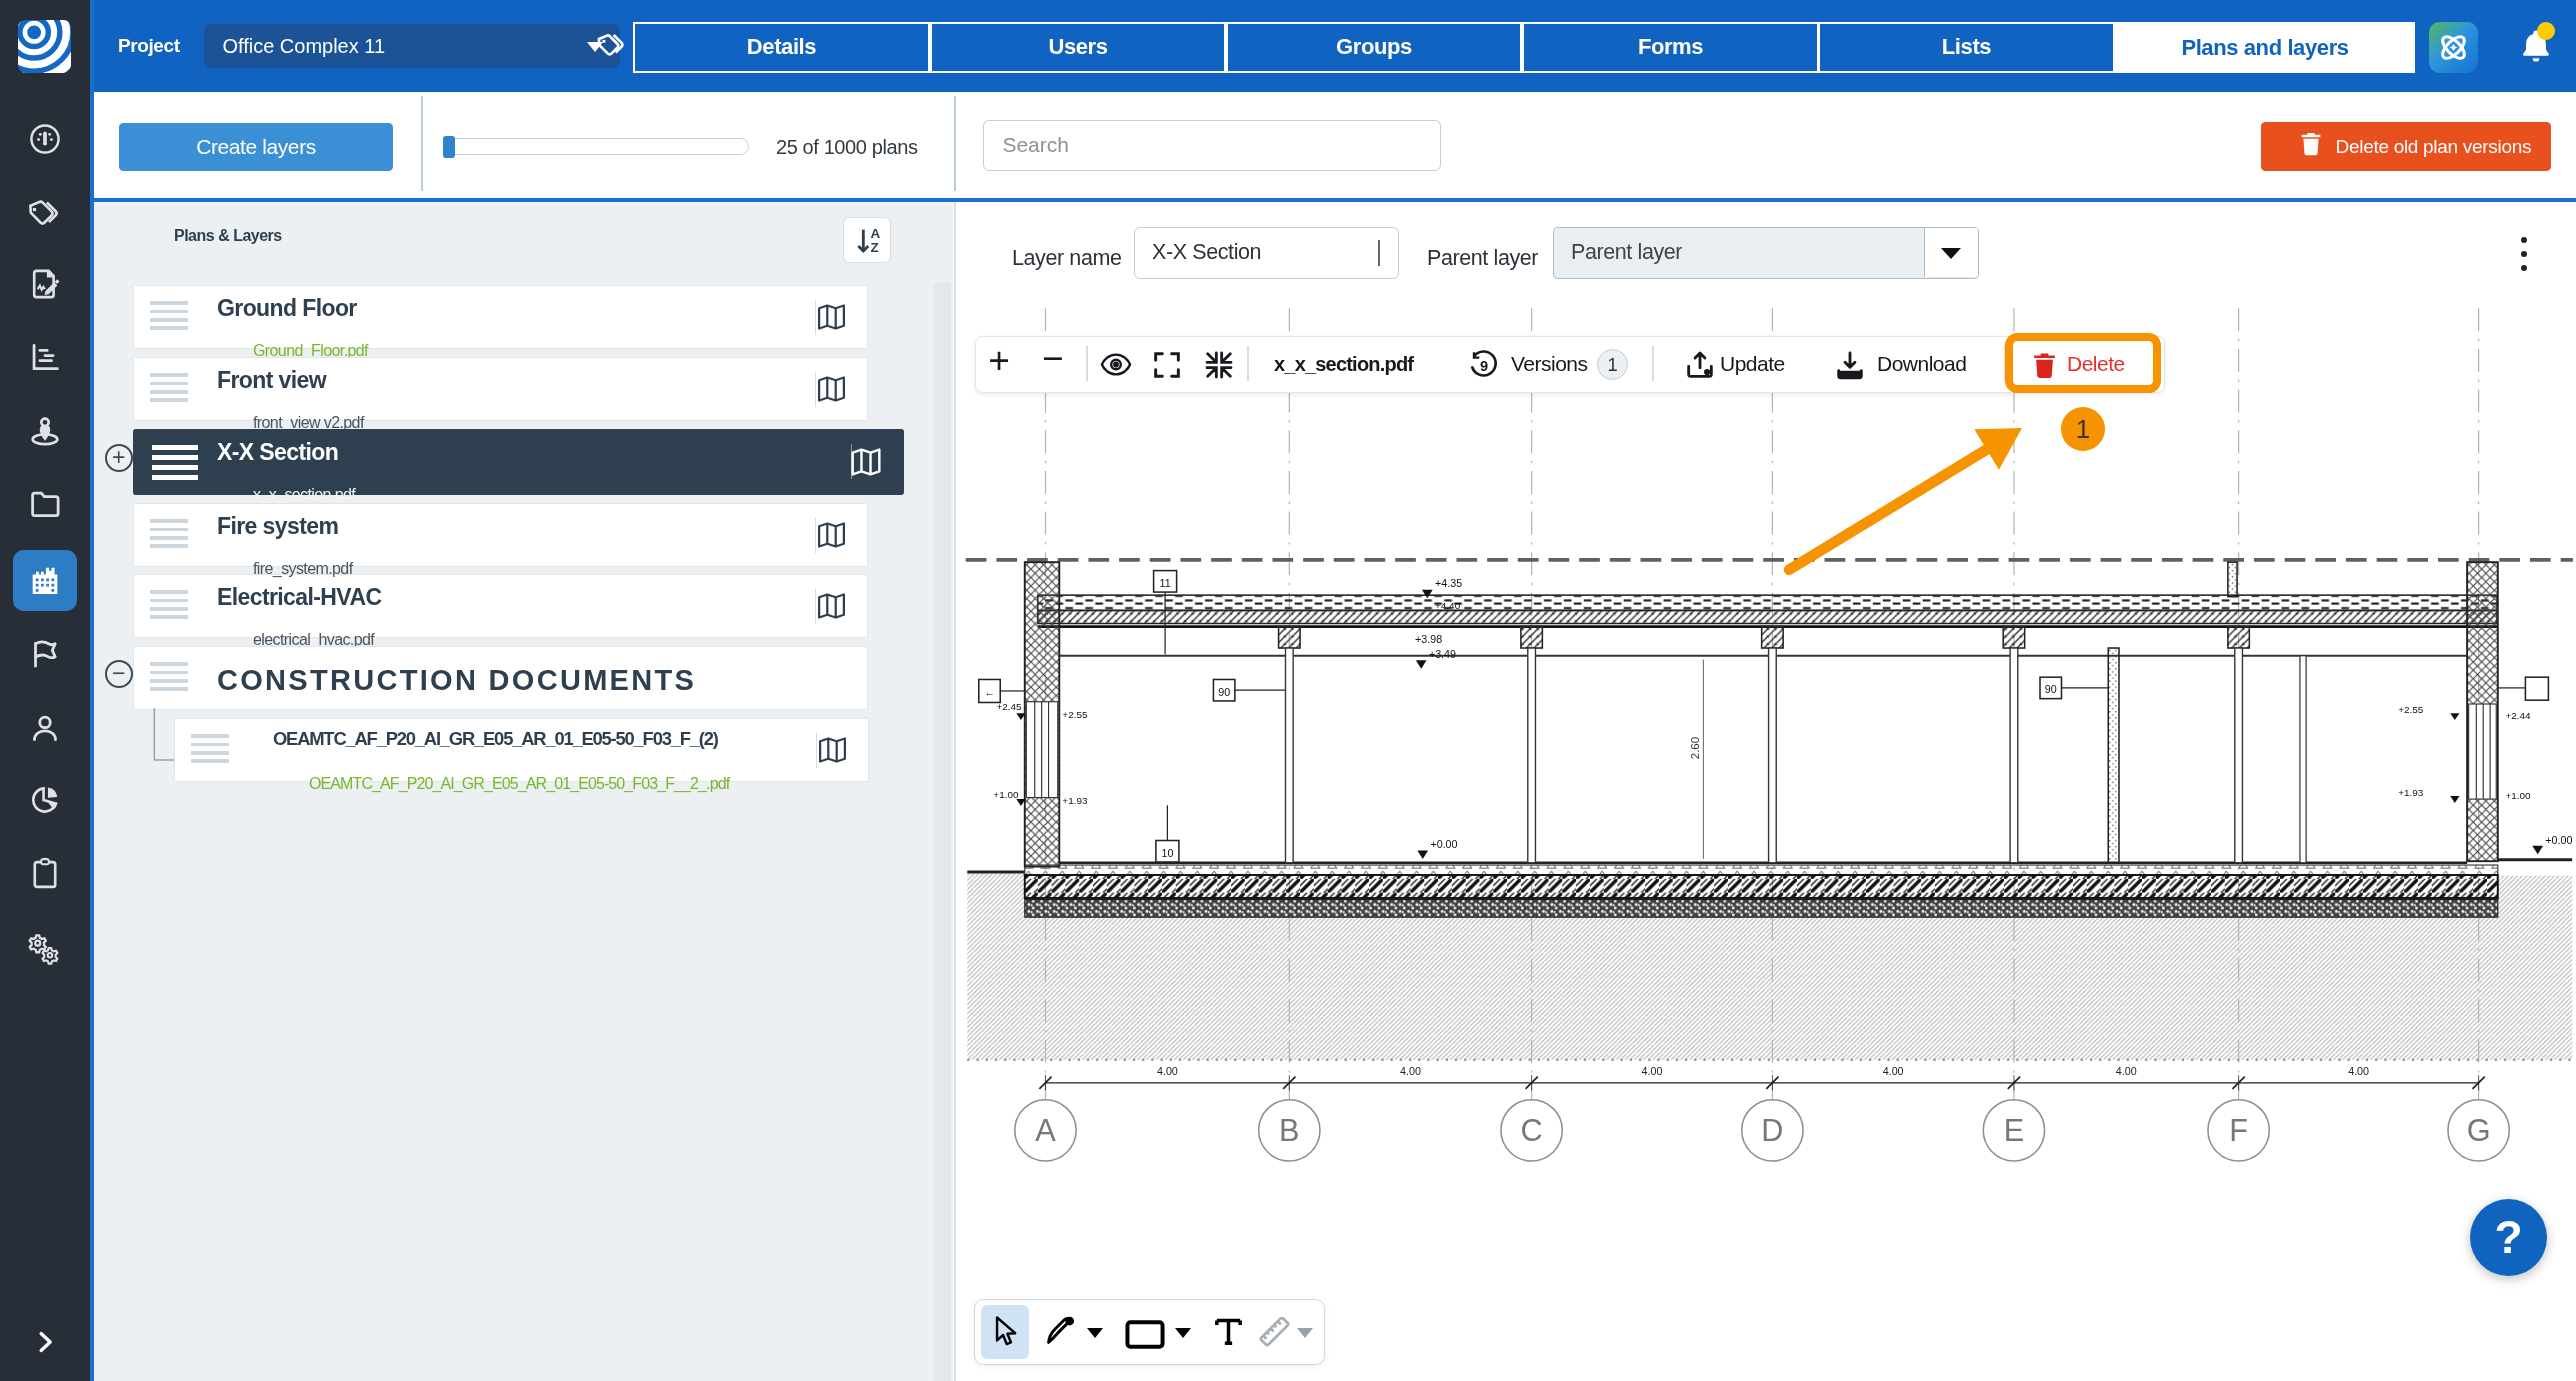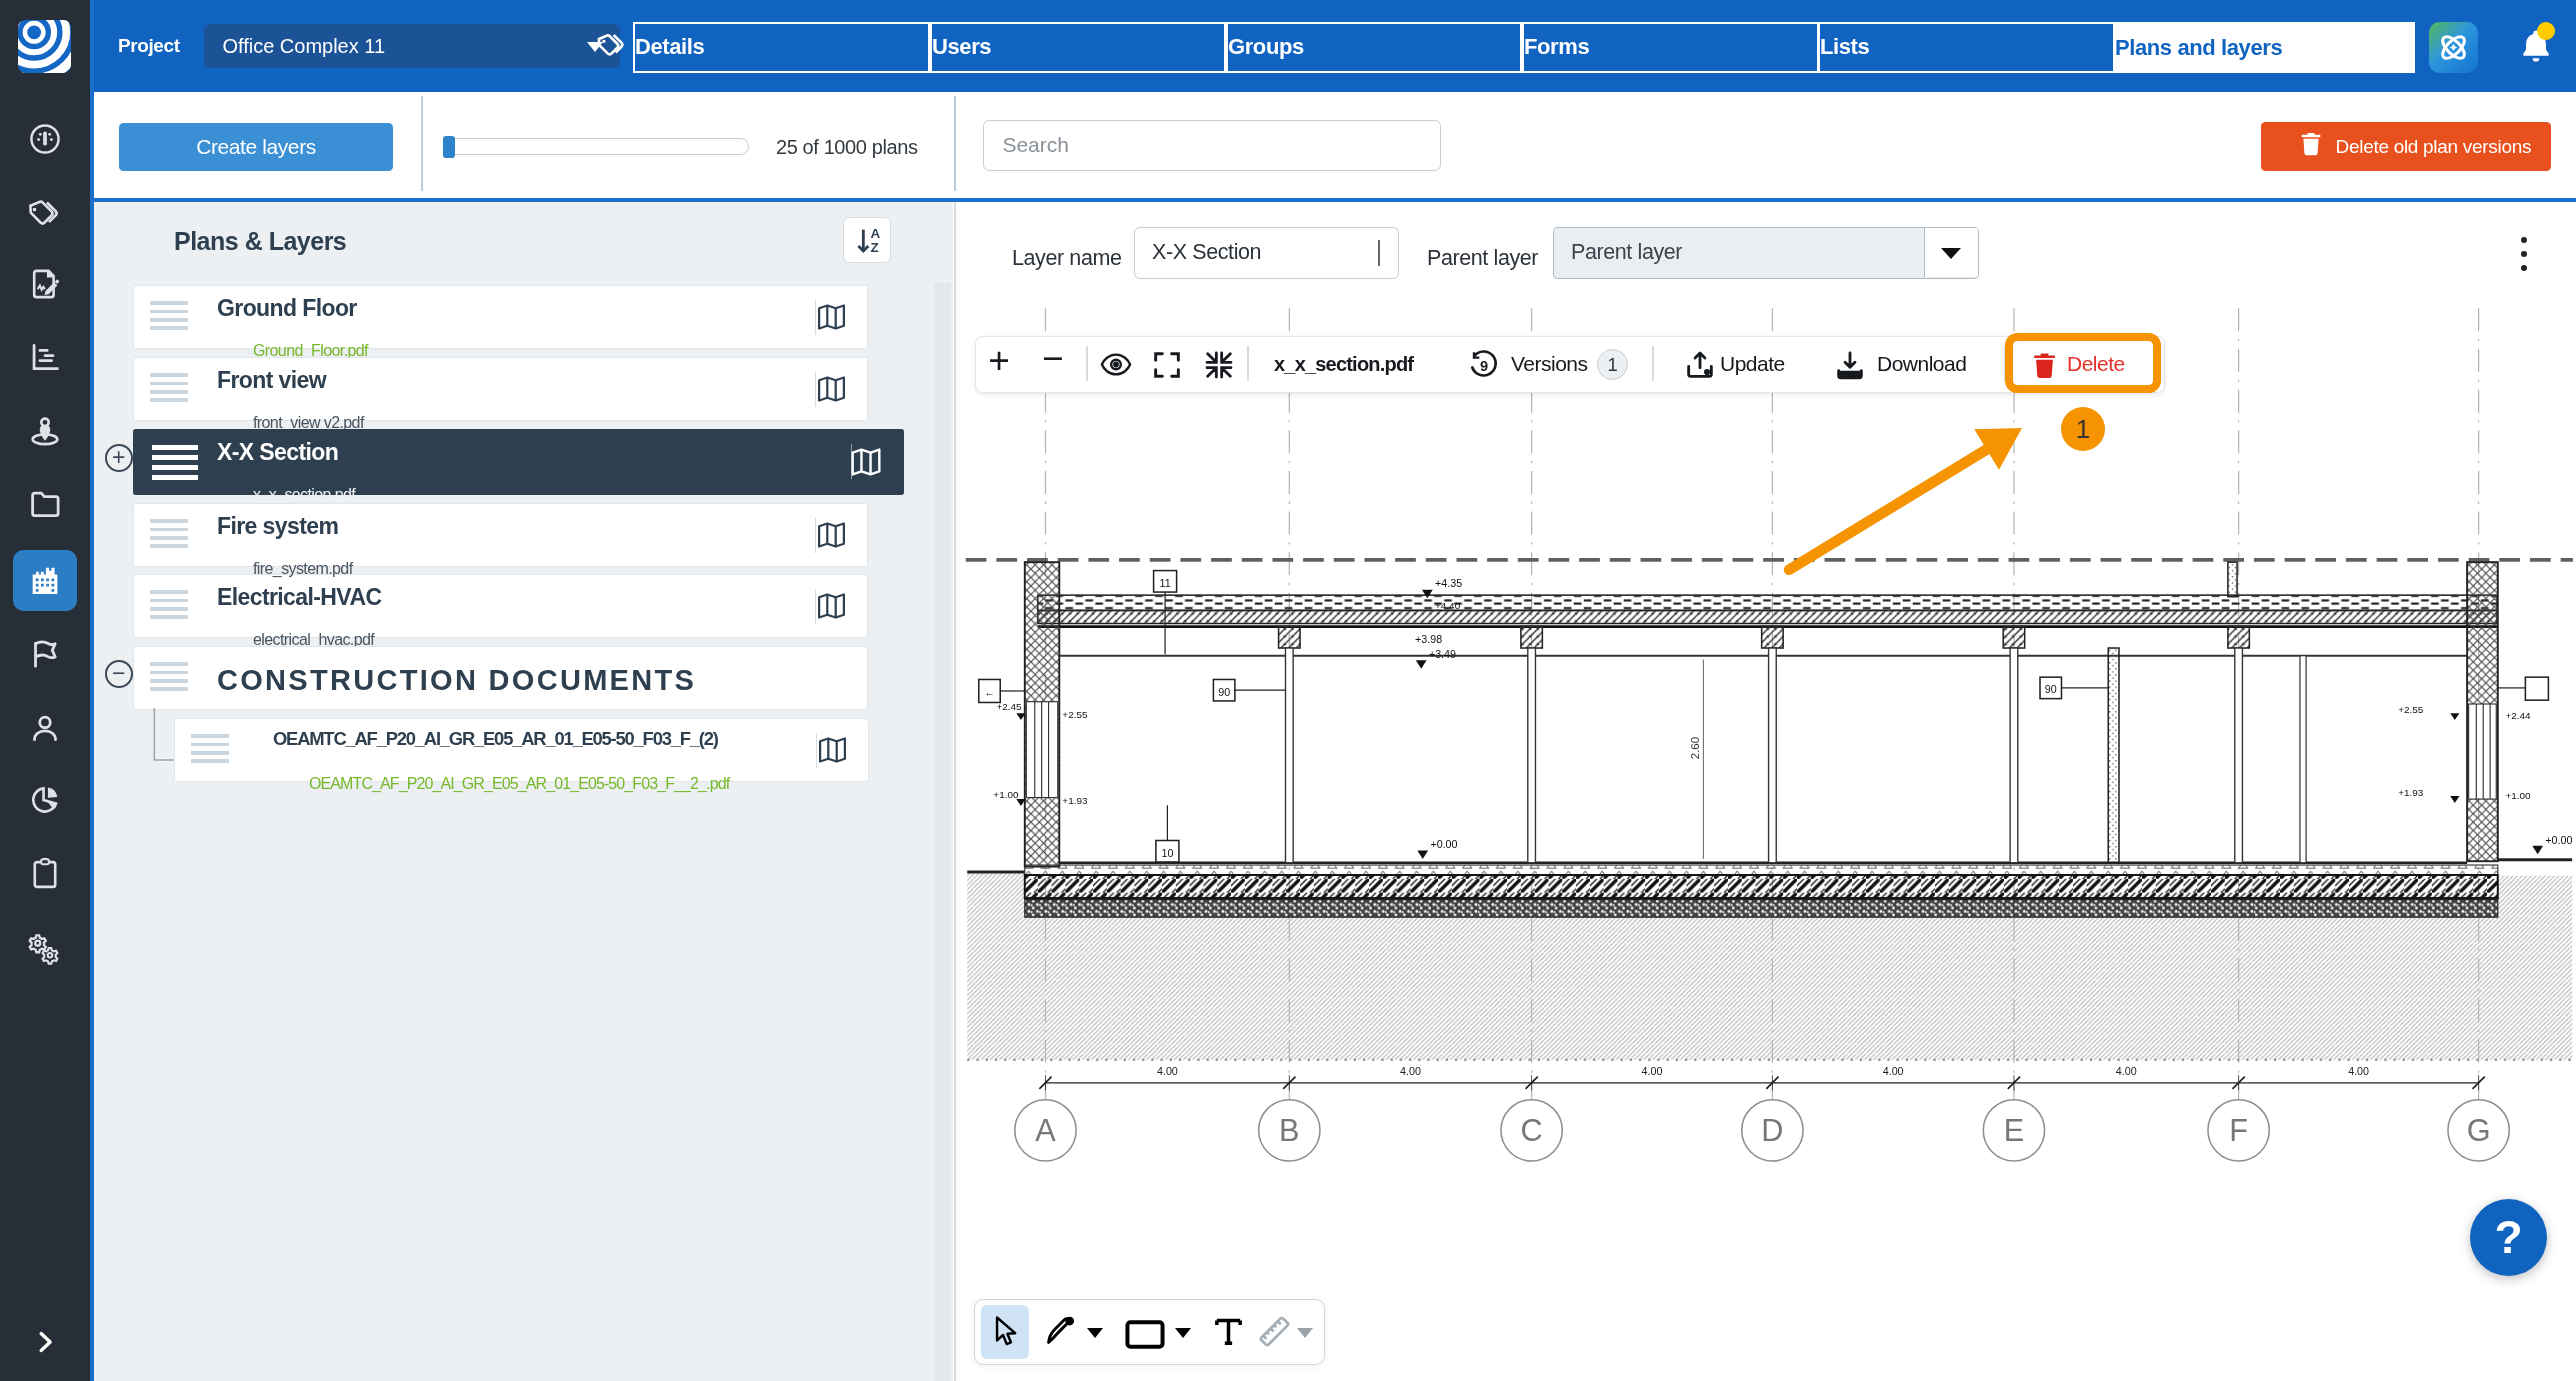--- a/index.html
+++ b/index.html
@@ -13,40 +13,40 @@
   .sbicon { position:absolute; left:50%; transform:translate(-50%,-50%); }
   #sbactive { position:absolute; left:13px; top:550px; width:64px; height:61px; background:#2d7dc4; border-radius:10.7px; }
 
   
   #topbar { left:94px; top:0; width:2482px; height:92px; background:#1063c0; }
   #logo { left:17.6px; top:20px; width:53px; height:53px; }
   #projlabel { left:24px; top:0; height:92px; line-height:92px; color:#fff; font-weight:bold; font-size:19px; letter-spacing:-0.4px; }
   #projdd { left:110px; top:24px; width:416px; height:44px; background:#1c5396; border-radius:6.1px; color:#fff; font-size:20px; line-height:44px; padding-left:18.4px; }
   #projdd .caret { position:absolute; right:17px; top:18.4px; width:0; height:0; border-left:8.4px solid transparent; border-right:8.4px solid transparent; border-top:10px solid #fff; }
   #tagicon { left:501px; top:29px; }
-  .tab { position:absolute; top:21.5px; height:51px; background:#1063c0; border:2.3px solid #fff; color:#fff; font-weight:bold; font-size:22px; letter-spacing:-0.4px; line-height:46px; }
+  .tab { position:absolute; top:21.5px; height:51px; background:#1063c0; border:2.3px solid #fff; color:#fff; font-weight:bold; font-size:22px; letter-spacing:-0.4px; text-align:center; line-height:46px; }
   .tab.active { background:#fff; color:#1063c0; border:none; line-height:51px; }
   #appbtn { left:2335px; top:22px; width:49px; height:51px; border-radius:10.7px; background:linear-gradient(135deg,#55b85a 0%, #2e96dd 45%, #1272cf 100%); }
   #bell { left:2422px; top:25px; }
   #belldot { left:2443px; top:22px; width:18.4px; height:18.4px; border-radius:50%; background:#ffcc00; }
 
   
   #hdr2 { left:94px; top:92px; width:2482px; height:106px; background:#fff; }
   #hdr2line { left:90px; top:198px; width:2486px; height:3.8px; background:#1a6fc9; }
   .vdiv { position:absolute; top:3.8px; width:1.5px; height:95px; background:#b9cfe0; }
   #createbtn { left:25px; top:31px; width:274px; height:48px; background:#3b90d5; border-radius:4.6px; color:#fff; font-size:21px; letter-spacing:-0.4px; text-align:center; line-height:48px; }
   #progress { left:350px; top:46px; width:305px; height:17px; border:1.5px solid #c8cdd2; border-radius:8.4px; background:#fff; }
   #progknob { left:349px; top:44px; width:12.3px; height:21.5px; background:#2d84cb; border-radius:3.1px; }
   #plancount { left:682px; top:31px; width:215px; height:48px; line-height:48px; font-size:20px; letter-spacing:-0.4px; color:#333b42; white-space:nowrap; }
   #search { left:889px; top:28px; width:458px; height:51px; border:1.5px solid #c8cdd2; border-radius:6.1px; color:#8a9198; font-size:21px; line-height:48px; padding-left:18.4px; }
   #delold { left:2167px; top:30px; width:290px; height:49px; background:#e8511d; border-radius:4.6px; color:#fff; font-size:19px; letter-spacing:-0.3px; line-height:49px; text-align:center; white-space:nowrap;padding-left:16px; }
 
   
   #lpanel { left:94px; top:202px; width:859px; height:1180px; background:#edf0f3; }
-  #lpanel h2 { position:absolute; left:80px; top:24.5px; font-size:25px; letter-spacing:-0.5px; color:#2e3f50; }
+  #lpanel h2 { position:absolute; left:80px; top:24.5px; font-size:16px; letter-spacing:-0.5px; color:#2e3f50; }
   #sortbtn { left:749px; top:15.3px; width:48px; height:46px; background:#fff; border:1.5px solid #d8dde2; border-radius:6.1px; }
   .prow { position:absolute; left:39px; width:735px; height:64px; background:#fff; border:1.5px solid #e2e6e9; border-radius:2.3px; }
   .prow .t1 { position:absolute; left:83px; top:9.2px; font-size:23px; letter-spacing:-0.6px; font-weight:bold; color:#2e3f50; white-space:nowrap; }
   .prow .t2 { position:absolute; left:83px; top:56px; font-size:16px; letter-spacing:-0.6px; color:#4a545e; white-space:nowrap;margin-left:36px; }
   .prow .t2.green { color:#76b82a; }
   .handle { position:absolute; left:16px; top:15.3px; width:38px; height:31px; }
   .handle div { height:3.8px; background:#ccd6de; margin-bottom:4.6px; }
   .prow.sel .handle { left:18.4px; top:15.3px; width:46px; }
   .prow.sel .handle div { height:4.6px; background:#fff; margin-bottom:5.4px; }
   .msep { position:absolute; right:51px; top:14px; width:1.5px; height:35px; background:#d7dce1; }

